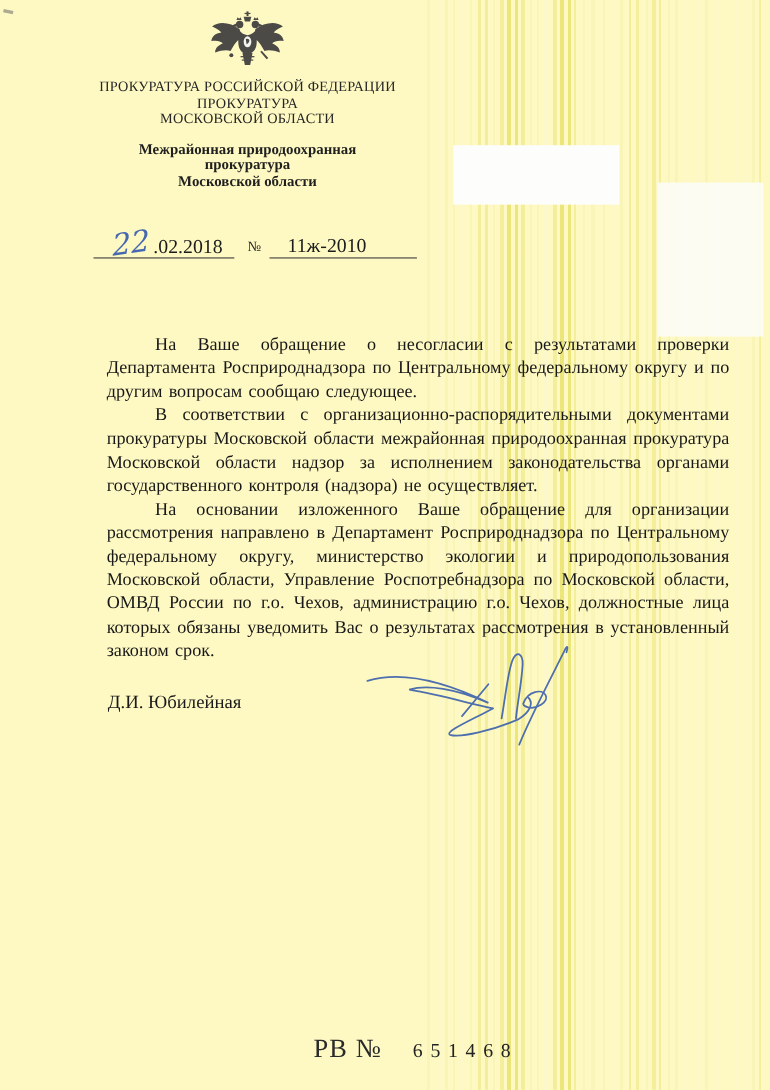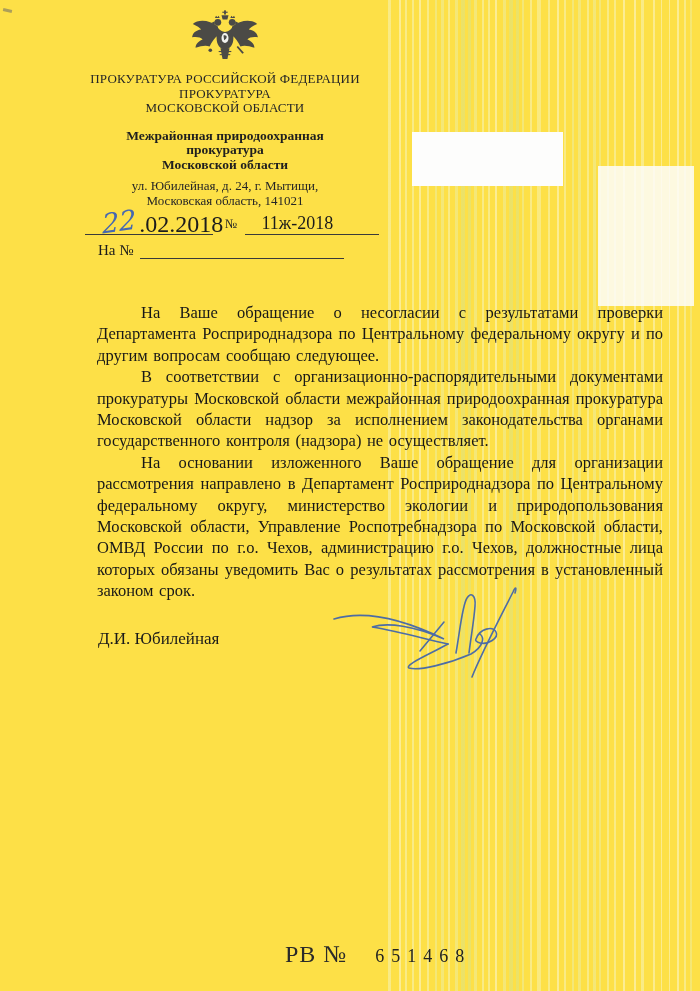--- a/index.html
+++ b/index.html
@@ -1,18 +1,18 @@
 <!DOCTYPE html>
 <html><head>
 <meta charset="utf-8">
 <style>
   html,body { margin:0; padding:0; background:#ffffff; }
   .page {
     position:relative; width:700px; height:991px;
-    background:#fde047; overflow:hidden;
+    background:#fef9c3; overflow:hidden;
     font-family:"Liberation Serif", serif; color:#1c1c1c;
   }
   
   .stripes {
     position:absolute; left:0; top:0; width:700px; height:991px; z-index:1;
     background:linear-gradient(90deg,
       transparent 0 388px,
       rgba(246,242,175,.60) 388px 391px, transparent 391px 399px,
       rgba(250,247,210,.55) 399px 401px, transparent 401px 405px,
       rgba(246,242,175,.60) 405px 407px, transparent 407px 412px,
@@ -67,21 +67,21 @@
   .org-line  { font-size:13px; line-height:14.5px; letter-spacing:.2px; color:#262626; }
   .division  { margin-top:13px; font-weight:bold; font-size:13.5px; line-height:14.8px; color:#1f1f1f; }
   .address   { margin-top:5px; font-size:13px; line-height:15.5px; color:#262626; }
 
   
   .ref-row { position:absolute; left:85px; top:201px; display:flex; align-items:flex-end; }
   .date-cell { width:128px; height:33px; border-bottom:1.4px solid #3a3a3a;
                display:flex; align-items:flex-end; }
   .hand-day { font-family:"DejaVu Serif", serif; font-style:italic; font-size:27px; line-height:24px;
               color:#4668b0; transform:rotate(-8deg) skewX(-6deg); margin-left:17px; }
-  .date-rest { font-size:24px; line-height:20px; margin-left:3px;margin-top:33px; }
+  .date-rest { font-size:18px; line-height:20px; margin-left:3px;margin-top:33px; }
   .no-sign { font-size:13px; margin:0 8px 3px 12px; color:#262626; }
   .num-cell { width:118px; border-bottom:1.4px solid #3a3a3a; font-size:18px; line-height:22px; padding-left:16px; }
 
   .reply-row { position:absolute; left:98px; top:242px; display:flex; align-items:flex-end; }
   .reply-label { font-size:15px; line-height:17px; margin-right:6px; }
   .reply-line { width:204px; height:15px; border-bottom:1.4px solid #3a3a3a; }
 
   
   .body-block { position:absolute; left:97px; top:302px; width:566px;
                 font-size:16.5px; line-height:21.4px; text-align:justify; color:#181818; }
@@ -147,39 +147,31 @@
       <div class="org-line">ПРОКУРАТУРА РОССИЙСКОЙ ФЕДЕРАЦИИ</div>
       <div class="org-line">ПРОКУРАТУРА</div>
       <div class="org-line">МОСКОВСКОЙ ОБЛАСТИ</div>
 
       <div class="division">
         <div>Межрайонная природоохранная</div>
         <div>прокуратура</div>
         <div>Московской области</div>
       </div>
 
-      <div class="address">
-        <div>ул. Юбилейная, д. 24, г. Мытищи,</div>
-        <div>Московская область, 141021</div>
-      </div>
     </div>
 
     <div class="ref-row">
       <div class="date-cell">
         <span class="hand-day">22</span>
         <span class="date-rest">.02.2018</span>
       </div>
       <span class="no-sign">№</span>
-      <div class="num-cell">11ж-2018</div>
+      <div class="num-cell">11ж-2010</div>
     </div>
 
-    <div class="reply-row">
-      <span class="reply-label">На №</span>
-      <div class="reply-line"></div>
-    </div>
 
     <div class="body-block">
       <p>На Ваше обращение о несогласии с результатами проверки Департамента Росприроднадзора по Центральному федеральному округу и по другим вопросам сообщаю следующее.</p>
       <p>В соответствии с организационно-распорядительными документами прокуратуры Московской области межрайонная природоохранная прокуратура Московской области надзор за исполнением законодательства органами государственного контроля (надзора) не осуществляет.</p>
       <p>На основании изложенного Ваше обращение для организации рассмотрения направлено в Департамент Росприроднадзора по Центральному федеральному округу, министерство экологии и природопользования Московской области, Управление Роспотребнадзора по Московской области, ОМВД России по г.о. Чехов, администрацию г.о. Чехов, должностные лица которых обязаны уведомить Вас о результатах рассмотрения в установленный законом срок.</p>
     </div>
 
     <svg class="sig-ink" width="190" height="105" viewBox="0 0 190 105">
       <g fill="none" stroke="#3f63ac" stroke-width="1.6" stroke-linecap="round" opacity="0.92">
         <path d="M2,44 C35,34 75,46 112,64 C82,51 56,47 40,52 C70,57 96,65 116,69"></path>

